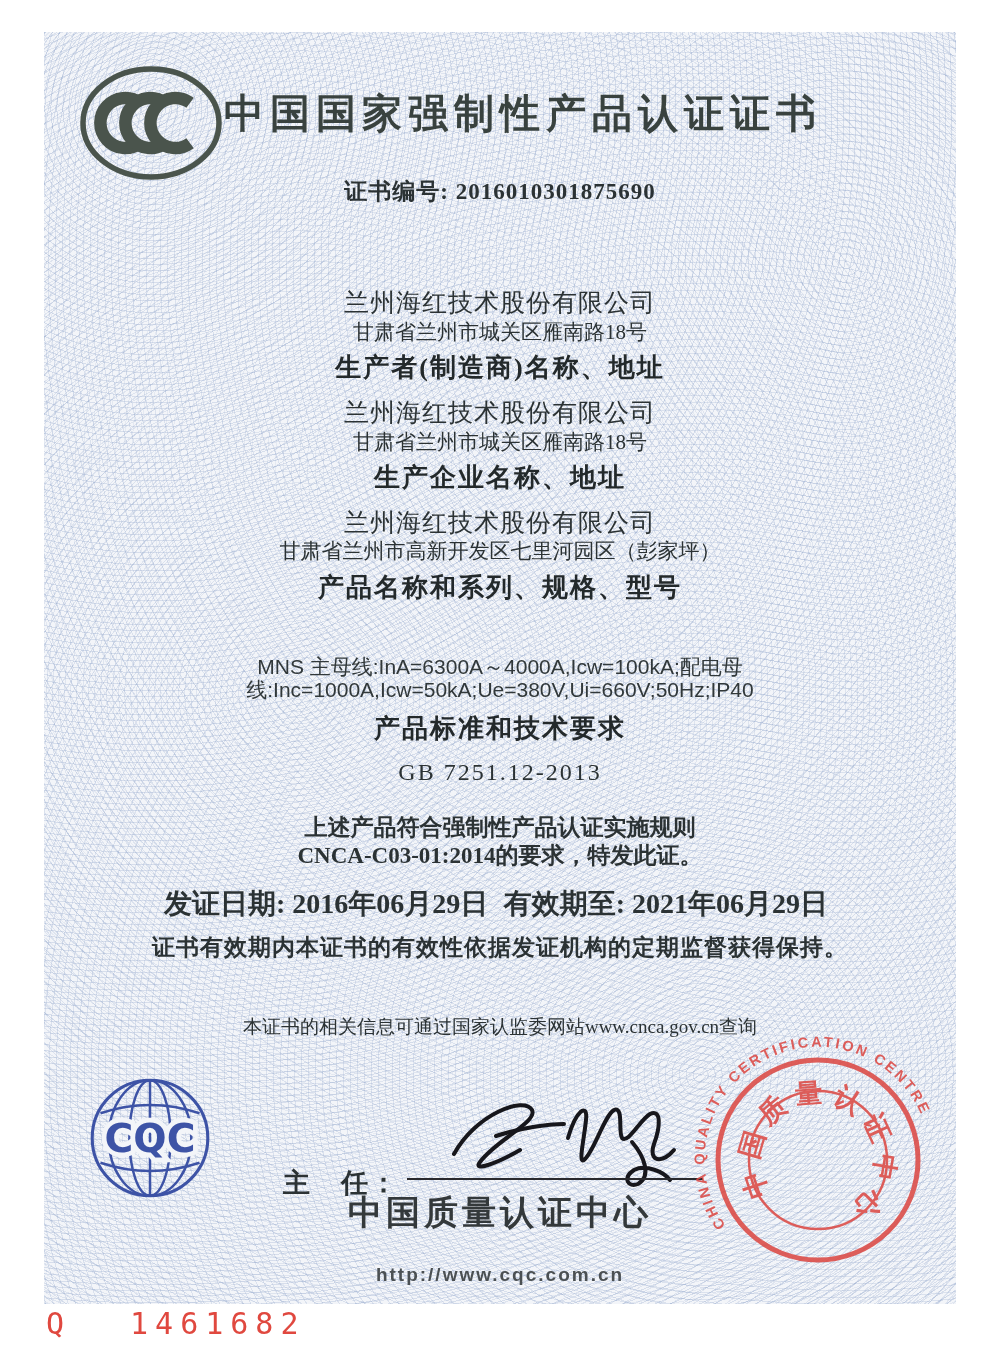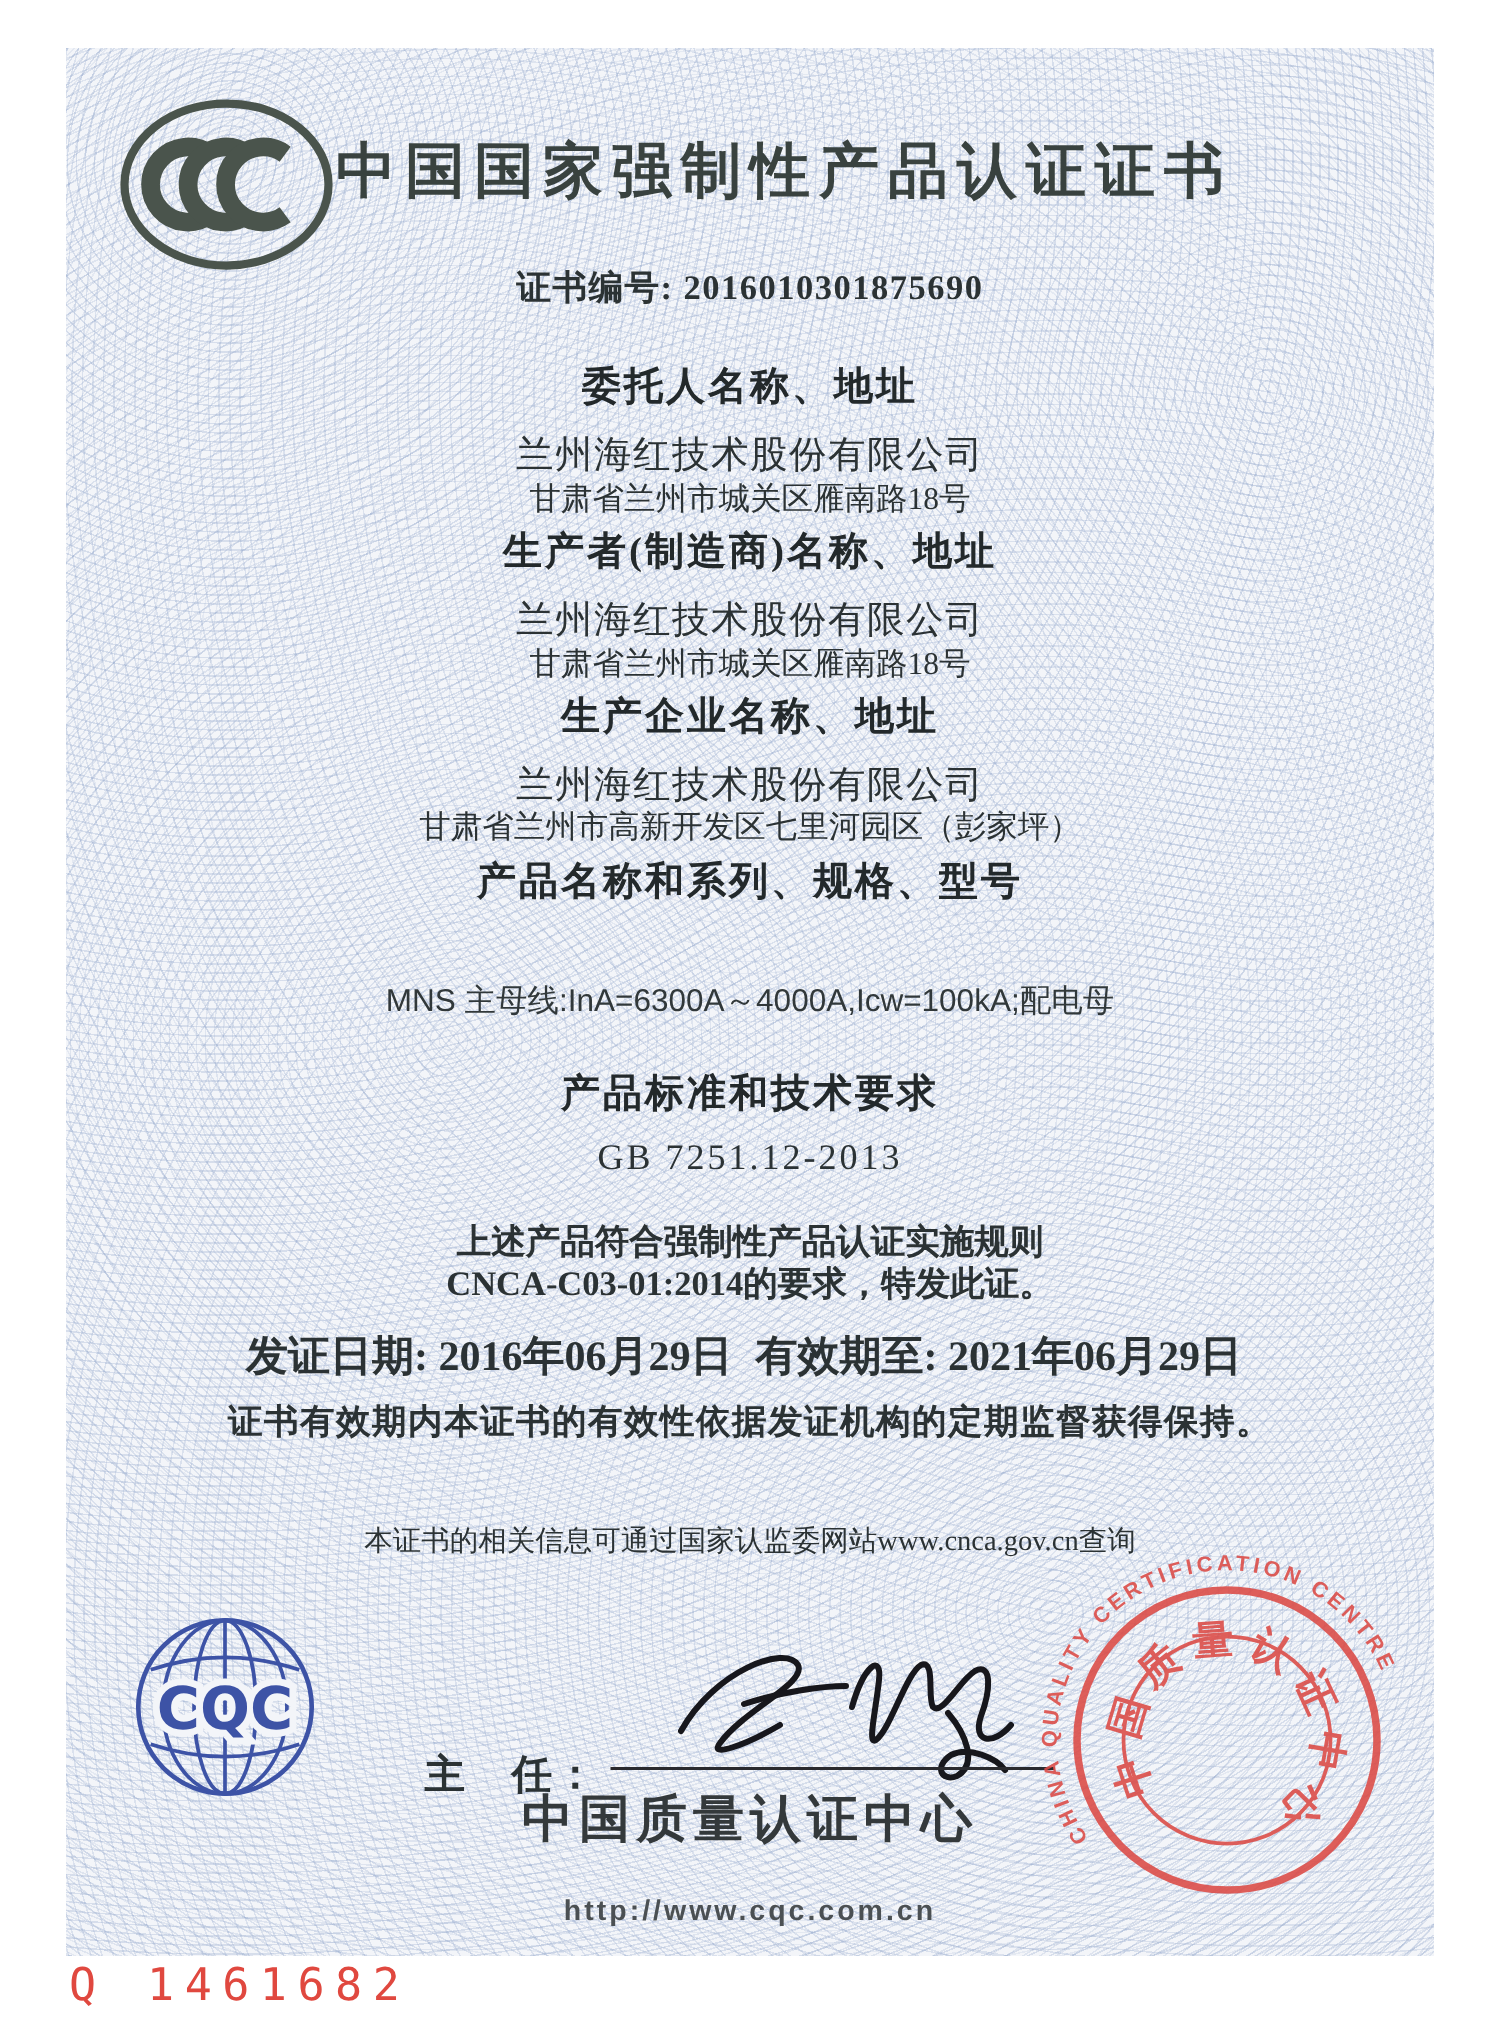--- a/index.html
+++ b/index.html
@@ -46,21 +46,21 @@
                  font-family:"Liberation Sans","DejaVu Sans",sans-serif; }
 
   .ccc-logo    { position:absolute; left:32px; top:31px; }
   .cqc-logo    { position:absolute; left:42px; top:1042px; }
   .signature   { position:absolute; left:392px; top:1048px; }
   .seal        { position:absolute; left:624px; top:978px; opacity:.88; }
 
   .serial      { position:absolute; left:46px; top:1306px; color:#e0483f;
                  font-family:"DejaVu Sans Mono","Liberation Mono",monospace; font-size:30px; }
   .serial .q   { margin-right:34px; }
-  .serial .num { letter-spacing:7px; }
+  .serial .num { letter-spacing:7px;margin-left:32px; }
 </style>
 </head>
 <body>
 
 <div class="page">
   <div class="cert-area">
 
     <svg class="ccc-logo" width="150" height="120" viewBox="0 0 150 120">
       <ellipse cx="75" cy="60" rx="68" ry="54" fill="none" stroke="#4a544c" stroke-width="5.5"></ellipse>
       <path d="M 64.1 39.8 A 25 25 0 1 0 64.1 80.2" fill="none" stroke="#4a544c" stroke-width="12.5"></path>
@@ -68,34 +68,34 @@
       <path d="M 114.1 39.8 A 25 25 0 1 0 114.1 80.2" fill="none" stroke="#4a544c" stroke-width="12.5"></path>
     </svg>
 
     <div class="line title">中国国家强制性产品认证证书</div>
 
     <div class="line cert-no">
       <span>证书编号:</span>
       <span>2016010301875690</span>
     </div>
 
-    <div class="line sec-head" style="top:208px">委托人名称、地址</div>
     <div class="line company" style="top:254px">兰州海红技术股份有限公司</div>
     <div class="line addr" style="top:286px">甘肃省兰州市城关区雁南路18号</div>
 
     <div class="line sec-head" style="top:318px">生产者(制造商)名称、地址</div>
     <div class="line company" style="top:364px">兰州海红技术股份有限公司</div>
     <div class="line addr" style="top:396px">甘肃省兰州市城关区雁南路18号</div>
 
     <div class="line sec-head" style="top:428px">生产企业名称、地址</div>
     <div class="line company" style="top:474px">兰州海红技术股份有限公司</div>
     <div class="line addr" style="top:505px">甘肃省兰州市高新开发区七里河园区（彭家坪）</div>
 
     <div class="line sec-head" style="top:538px">产品名称和系列、规格、型号</div>
     <div class="line spec" style="top:621px">MNS 主母线:InA=6300A～4000A,Icw=100kA;配电母</div>
+    <div class="line spec" style="top:644px">线:Inc=1000A,Icw=50kA;Ue=380V,Ui=660V;50Hz;IP40</div>
 
     <div class="line sec-head" style="top:679px">产品标准和技术要求</div>
     <div class="line gb" style="top:727px">GB 7251.12-2013</div>
 
     <div class="line statement" style="top:780px">上述产品符合强制性产品认证实施规则</div>
     <div class="line statement" style="top:808px">CNCA-C03-01:2014的要求，特发此证。</div>
 
     <div class="dates-row">
       <span>
         <span>发证日期:</span>

